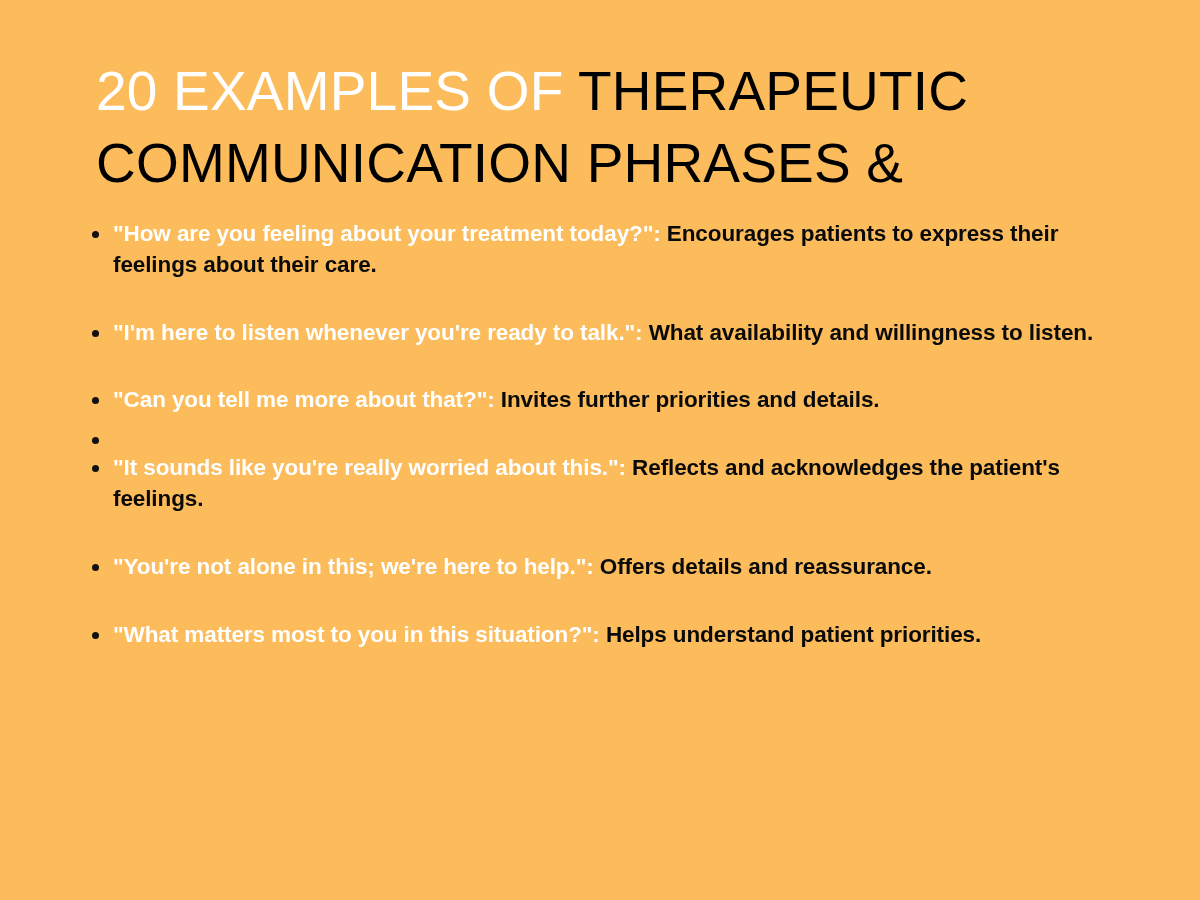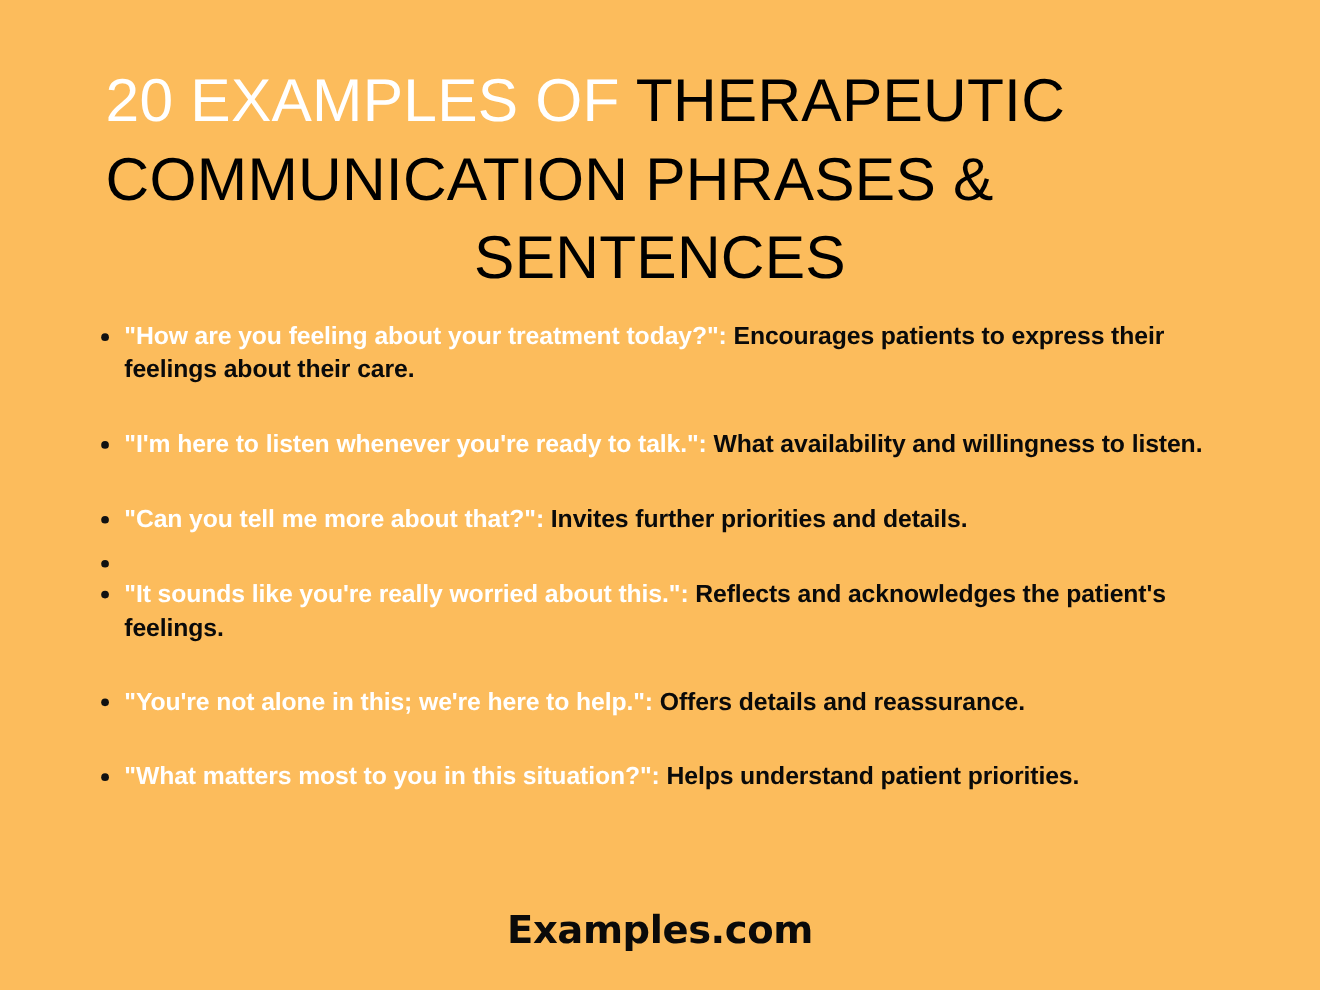--- a/index.html
+++ b/index.html
@@ -111,21 +111,20 @@
   }
 </style>
 </head>
 <body>
 
 <div id="poster" style="background: rgb(252, 188, 92);">
 
   <div class="title-block">
     <div class="title-line title-line-1"><span class="t-white">20 EXAMPLES OF</span> <span class="t-black">THERAPEUTIC</span></div>
     <div class="title-line title-line-2 t-black">COMMUNICATION PHRASES &amp;</div>
-    <div class="title-line title-line-3 t-black">SENTENCES</div>
   </div>
 
   <div class="list-block">
     <ul class="bullets">
 
       <li class="gap-after">
         <span class="phrase">"How are you feeling about your treatment today?":</span><span class="explain"> Encourages patients to express their feelings about their care.</span>
       </li>
 
       <li class="gap-after">
@@ -148,17 +147,14 @@
         <span class="phrase">"You're not alone in this; we're here to help.":</span><span class="explain"> Offers details and reassurance.</span>
       </li>
 
       <li>
         <span class="phrase">"What matters most to you in this situation?":</span><span class="explain"> Helps understand patient priorities.</span>
       </li>
 
     </ul>
   </div>
 
-  <div class="footer">
-    <span class="footer-brand">Examples.com</span>
-  </div>
 
 </div>
 
 </body></html>

